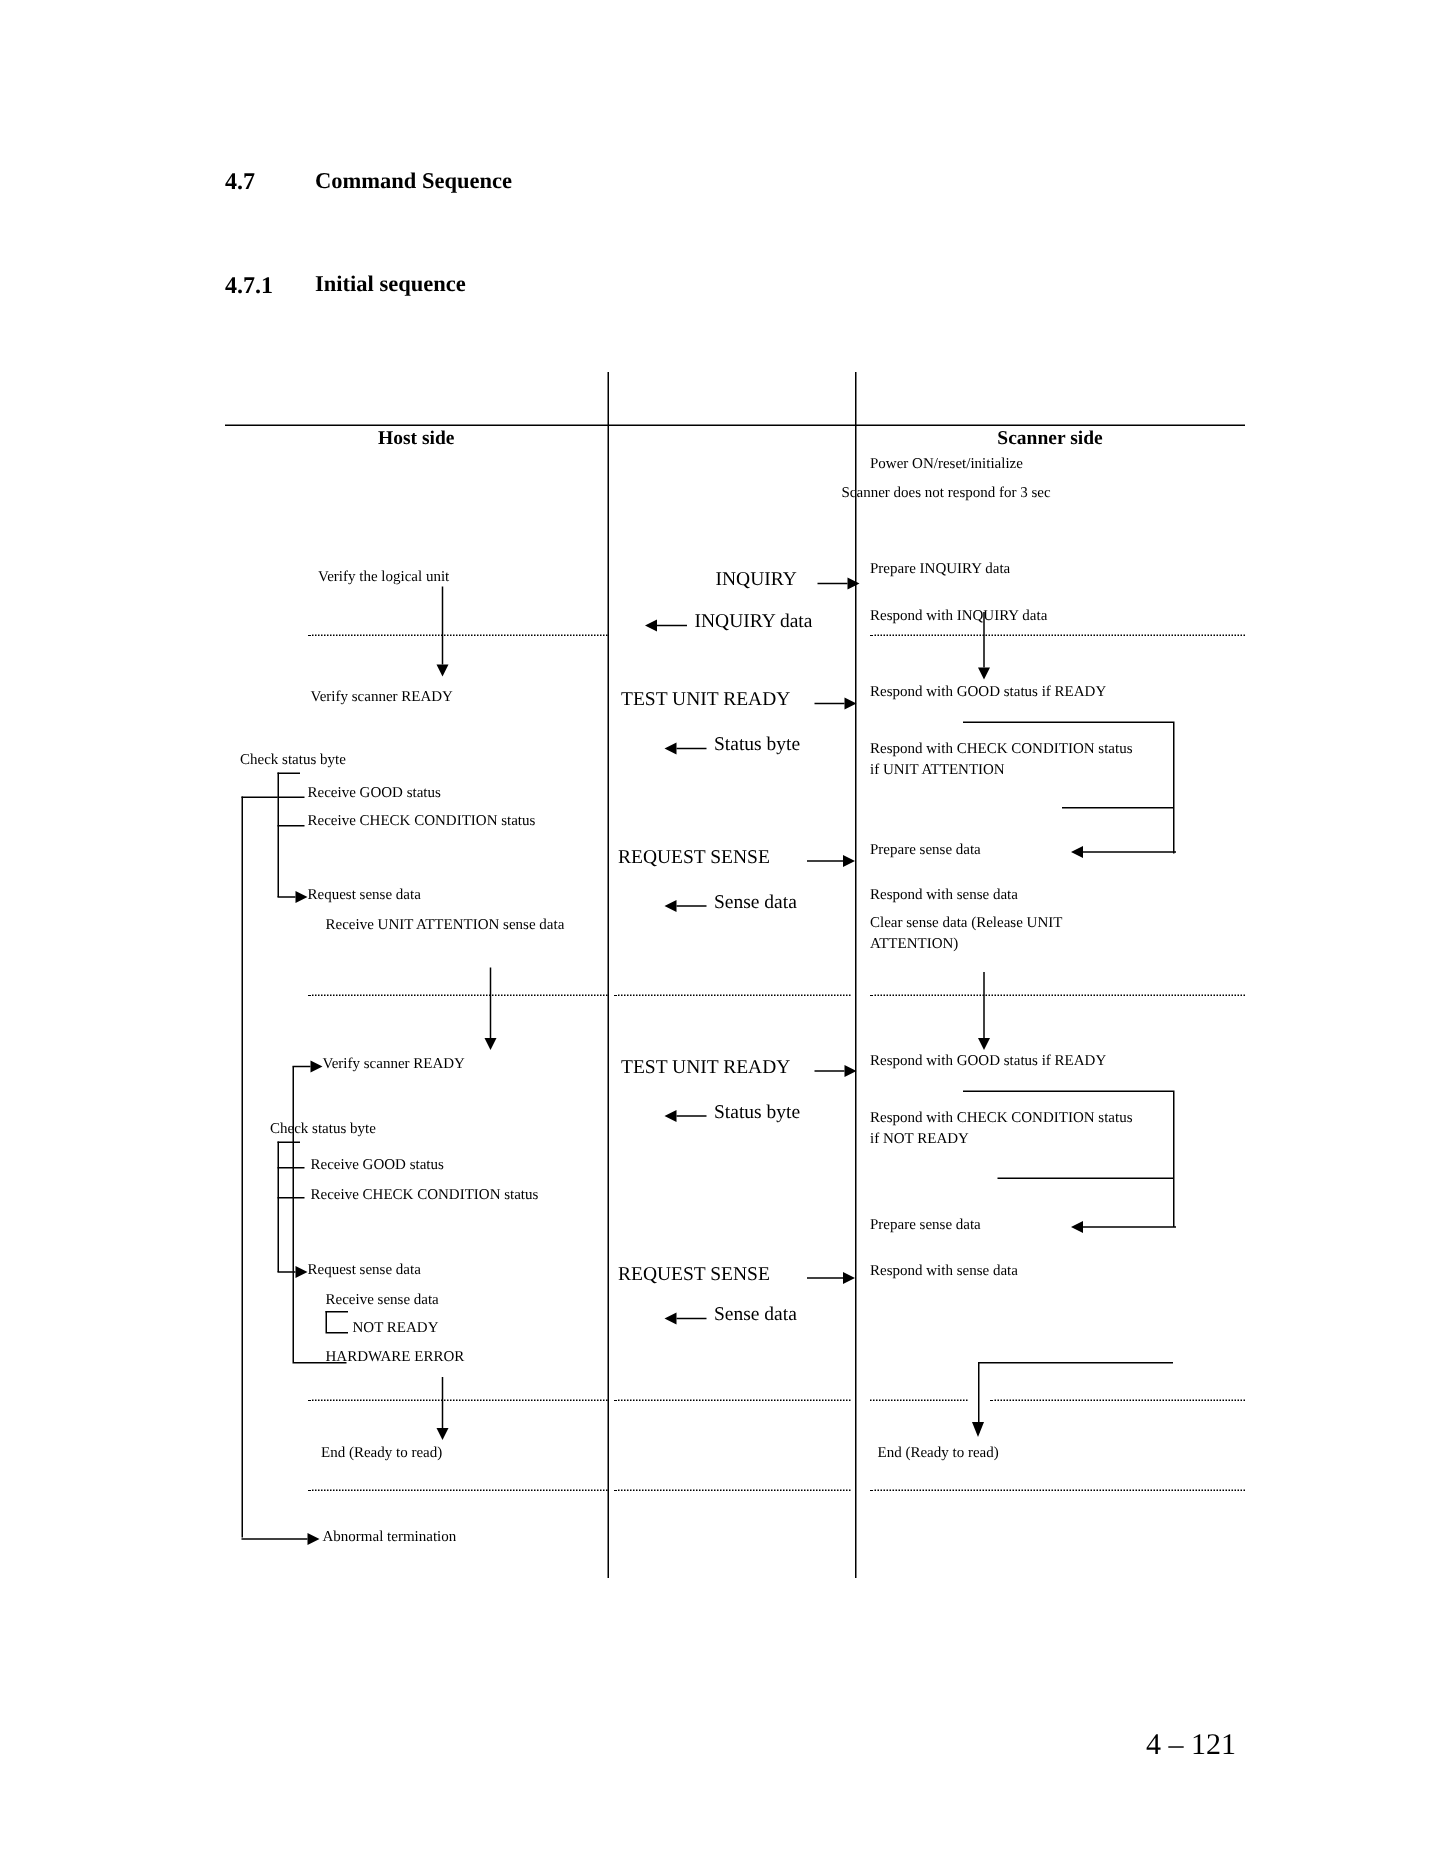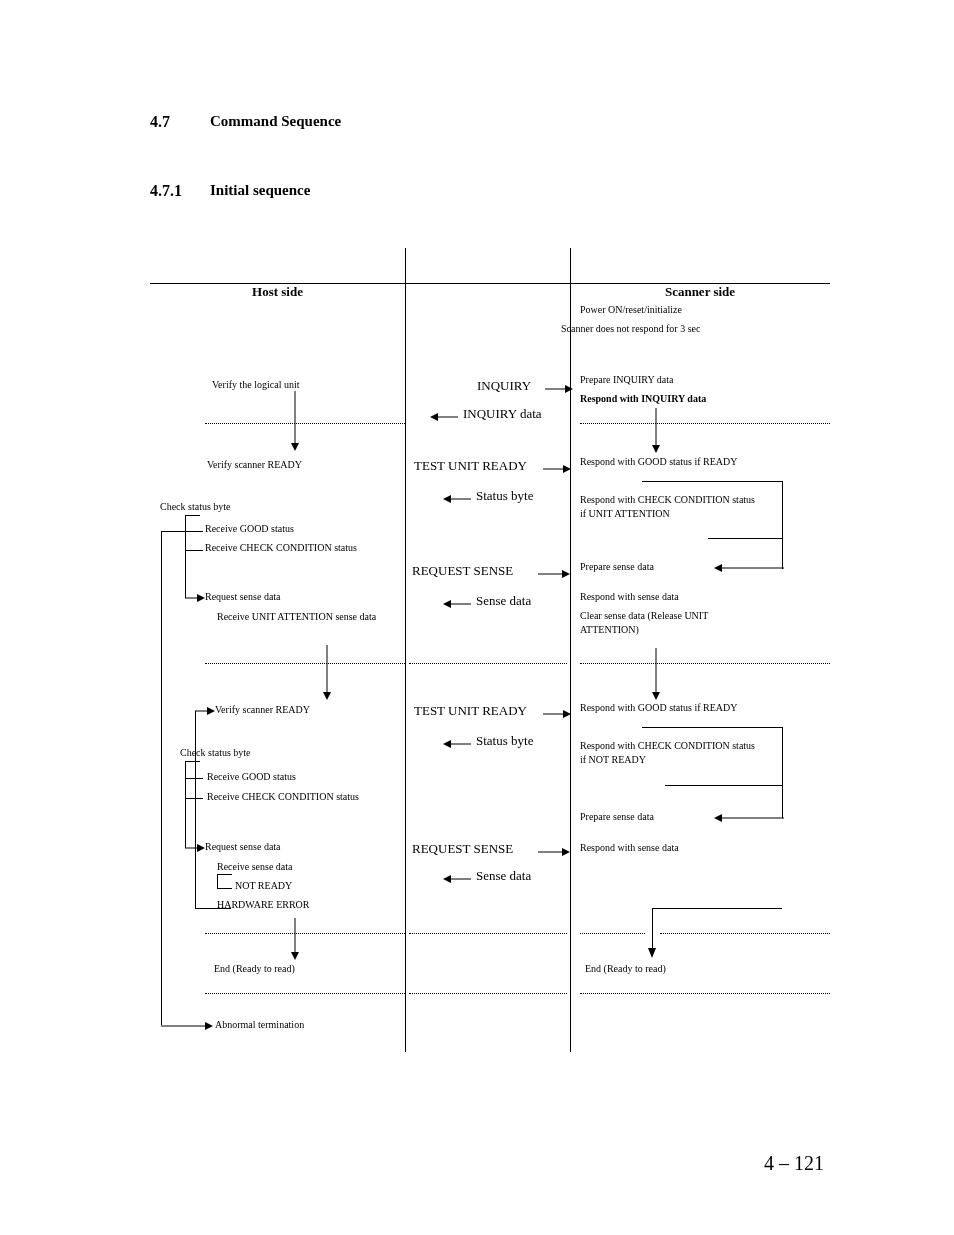--- a/index.html
+++ b/index.html
@@ -113,21 +113,21 @@
         <line x1="0" y1="4" x2="20" y2="4" stroke="#000"></line>
         <polygon class="arrowhead" points="20,0 28,4 20,8"></polygon>
       </svg>
     <div class="mid" style="left:313px; top:158px;">INQUIRY data</div>
     <svg style="left:280px; top:165px;" width="28" height="8">
         <line x1="8" y1="4" x2="28" y2="4" stroke="#000"></line>
         <polygon class="arrowhead" points="8,0 0,4 8,8"></polygon>
       </svg>
 
     <div class="label" style="left:430px; top:125px;">Prepare INQUIRY data</div>
-    <div class="label" style="left:430px; top:144px;font-weight:bold;">Respond with INQUIRY data</div>
+    <div class="label" style="left:430px; top:156px;">Respond with INQUIRY data</div>
 
     <div class="hline dotted" style="left:55px; top:175px; width:200px;"></div>
     <div class="hline dotted" style="left:430px; top:175px; width:250px;"></div>
 
     <svg style="left:140px; top:143px;" width="10" height="60">
         <line x1="5" y1="0" x2="5" y2="52" stroke="#000"></line>
         <polygon class="arrowhead" points="1,52 9,52 5,60"></polygon>
       </svg>
     <svg style="left:501px; top:160px;" width="10" height="45">
         <line x1="5" y1="0" x2="5" y2="37" stroke="#000"></line>

